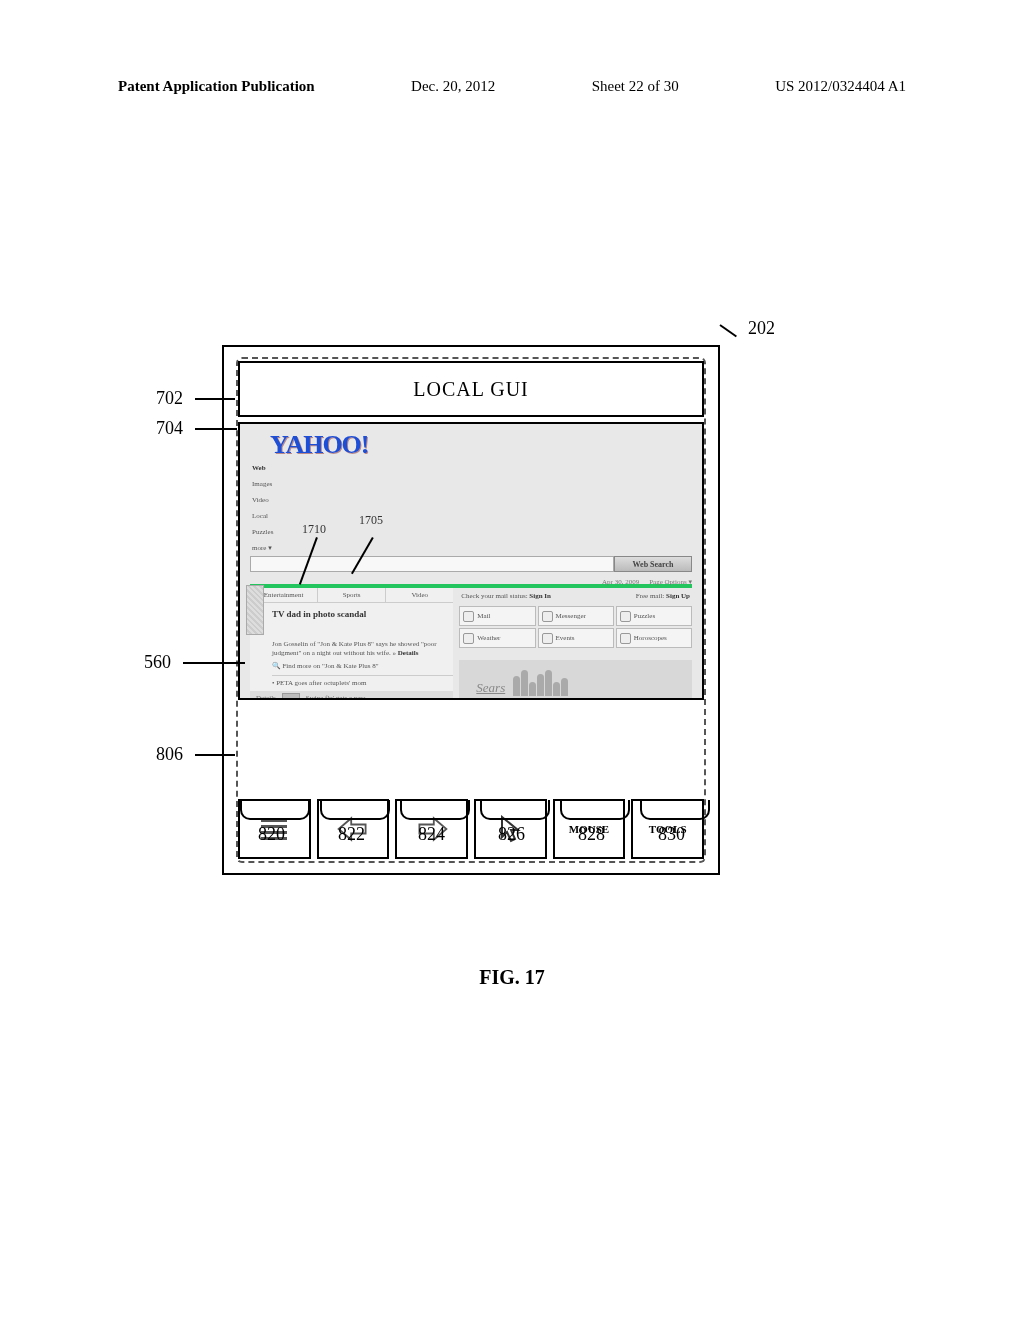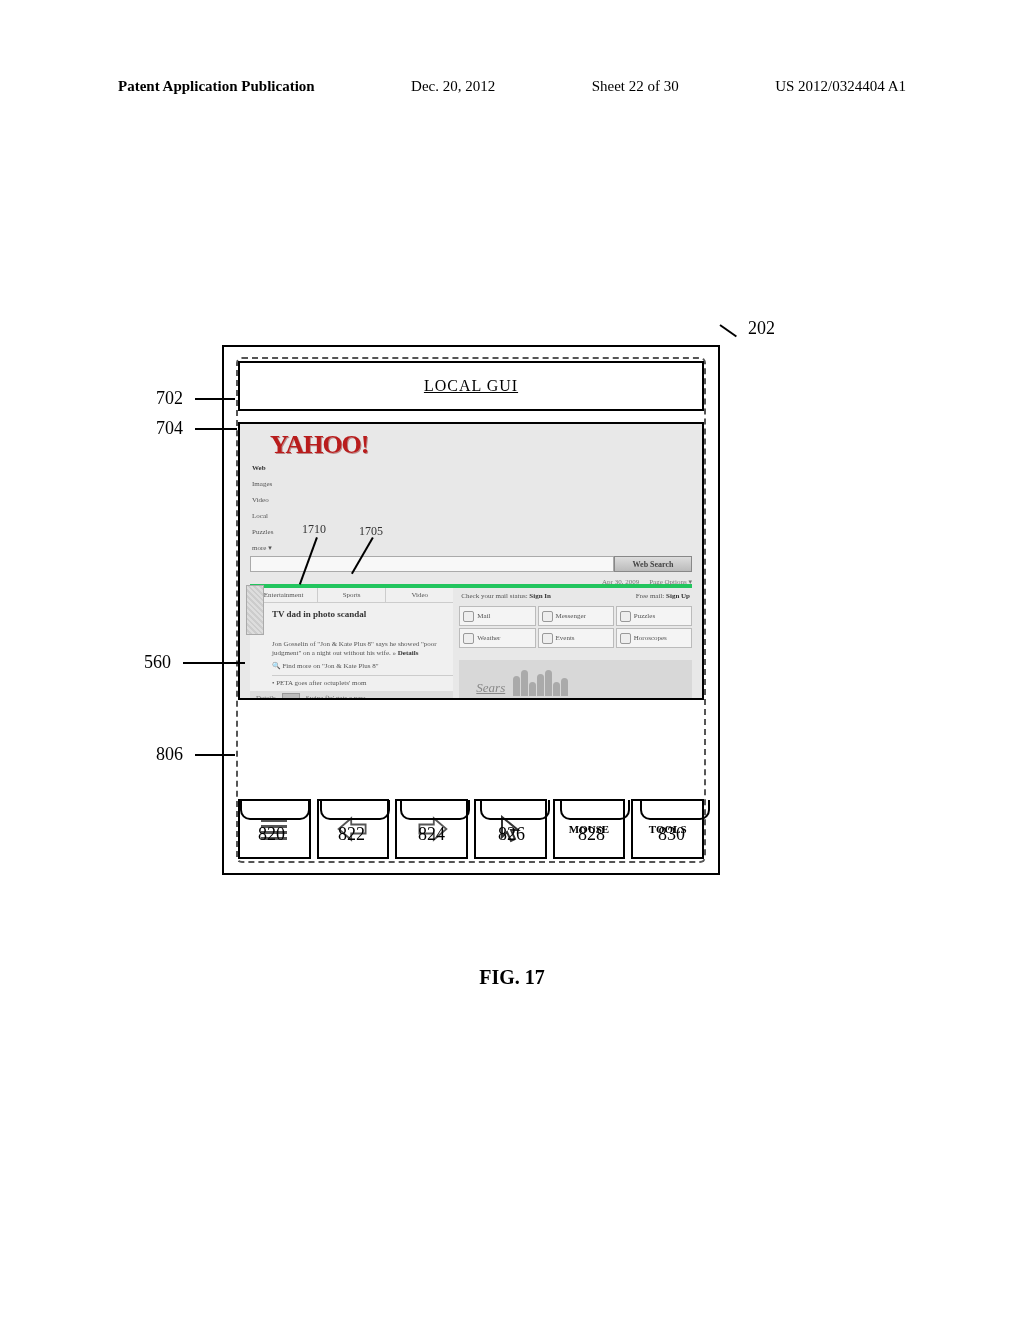--- a/index.html
+++ b/index.html
@@ -31,46 +31,45 @@
   }
   .inner-dashed {
     position: absolute;
     top: 10px; left: 12px; right: 12px; bottom: 10px;
     border: 2px dashed #555;
     border-radius: 6px;
   }
   .title-bar {
     position: absolute;
     top: 14px; left: 14px; right: 14px;
-    height: 50px;
+    height: 56px;
     border: 2px solid #000;
     display: flex;
     align-items: center;
     justify-content: center;
-    font-size: 16px;
+    font-size: 20px;
     letter-spacing: 1px;
     background: #fff;
-    text-decoration: underline;
   }
   .browser-area {
     position: absolute;
     top: 75px; left: 14px; right: 14px;
     height: 278px;
     border: 2px solid #000;
     background: #e8e8e8;
     overflow: hidden;
   }
   .yahoo-header {
     padding: 6px 10px 0 30px;
   }
   .yahoo-logo {
     font-family: Georgia, serif;
     font-weight: bold;
     font-size: 26px;
-    color: #b91c1c;
+    color: #1d4ed8;
     letter-spacing: -1px;
     text-shadow: 1px 1px 0 #b88;
   }
   .yahoo-tabs {
     margin: 4px 0 0 12px;
     font-size: 7px;
     color: #555;
     display: flex;
     gap: 8px;
     flex-direction: column;
@@ -381,21 +380,21 @@
               <span style="height:26px"></span>
               <span style="height:14px"></span>
             <span style="height:18px"></span>
           </span>
         </div>
       </div>
     </div>
   </div>
 
   <div class="inpage-num" style="left:78px;top:175px;">1710</div>
-  <div class="inpage-num" style="left:135px;top:177px;">1705</div>
+  <div class="inpage-num" style="left:135px;top:166px;">1705</div>
 
   <div class="diag" style="left:92px;top:190px;height:50px;transform:rotate(20deg);"></div>
   <div class="diag" style="left:148px;top:190px;height:42px;transform:rotate(30deg);"></div>
 
   <div class="toolbar">
     <div class="tb-btn">
       <div class="hamburger">
           <span></span>
           <span></span>
           <span></span>

